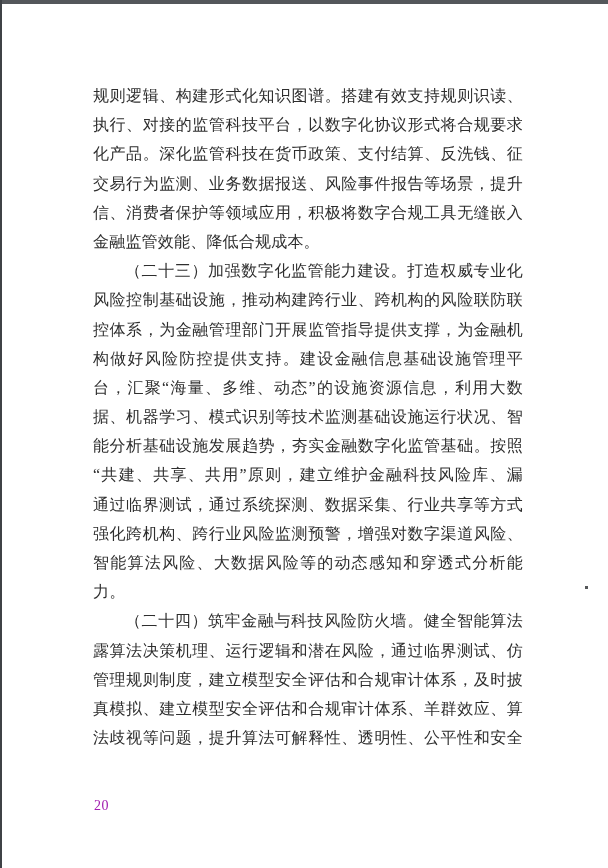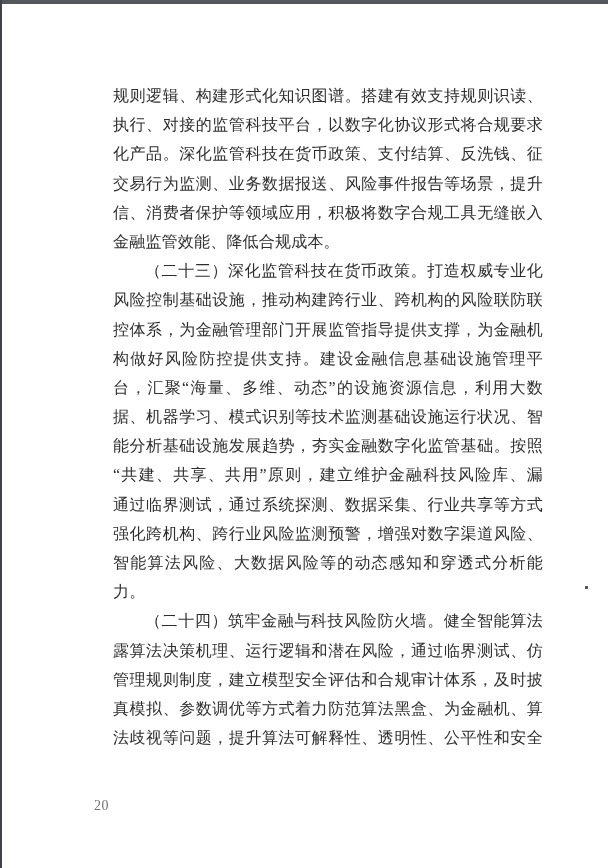--- a/index.html
+++ b/index.html
@@ -33,41 +33,40 @@
     top: 0; left: 0;
     width: 2px; height: 868px;
     background: var(--left-edge);
   }
   .text-block {
     position: absolute;
     left: 93px;
     top: 81px;
     width: 430px;
     color: var(--text-color);
-    margin-left: 20px;
   }
   .line {
     height: 29.2px;
     line-height: 29.2px;
     font-size: 16px;
     letter-spacing: 0.2px;
     text-align: justify;
     text-align-last: justify;
     white-space: nowrap;
     overflow: hidden;
   }
   .line.indent { text-indent: 2em; }
   .line.no-stretch { text-align-last: left; }
   .page-number {
     position: absolute;
     left: 94px;
     top: 797px;
     font-size: 14px;
     line-height: 18px;
-    color: #737373;
+    color: #a21caf;
     letter-spacing: 0.5px;
   }
   .artifact-dot {
     position: absolute;
     left: 585px;
     top: 586px;
     width: 3px; height: 3px;
     background: #55575a;
   }
 </style>
@@ -77,33 +76,33 @@
 <div class="page">
   <div class="top-bar"></div>
   <div class="left-edge"></div>
   <div class="text-block">
       <div class="line">规则逻辑、构建形式化知识图谱。搭建有效支持规则识读、</div>
       <div class="line">执行、对接的监管科技平台，以数字化协议形式将合规要求</div>
       <div class="line">化产品。深化监管科技在货币政策、支付结算、反洗钱、征</div>
       <div class="line">交易行为监测、业务数据报送、风险事件报告等场景，提升</div>
       <div class="line">信、消费者保护等领域应用，积极将数字合规工具无缝嵌入</div>
       <div class="line no-stretch">金融监管效能、降低合规成本。</div>
-      <div class="line indent">（二十三）深化监管科技在货币政策。打造权威专业化</div>
+      <div class="line indent">（二十三）加强数字化监管能力建设。打造权威专业化</div>
       <div class="line">风险控制基础设施，推动构建跨行业、跨机构的风险联防联</div>
       <div class="line">控体系，为金融管理部门开展监管指导提供支撑，为金融机</div>
       <div class="line">构做好风险防控提供支持。建设金融信息基础设施管理平</div>
       <div class="line">台，汇聚“海量、多维、动态”的设施资源信息，利用大数</div>
       <div class="line">据、机器学习、模式识别等技术监测基础设施运行状况、智</div>
       <div class="line">能分析基础设施发展趋势，夯实金融数字化监管基础。按照</div>
       <div class="line">“共建、共享、共用”原则，建立维护金融科技风险库、漏</div>
       <div class="line">通过临界测试，通过系统探测、数据采集、行业共享等方式</div>
       <div class="line">强化跨机构、跨行业风险监测预警，增强对数字渠道风险、</div>
       <div class="line">智能算法风险、大数据风险等的动态感知和穿透式分析能</div>
       <div class="line no-stretch">力。</div>
       <div class="line indent">（二十四）筑牢金融与科技风险防火墙。健全智能算法</div>
       <div class="line">露算法决策机理、运行逻辑和潜在风险，通过临界测试、仿</div>
       <div class="line">管理规则制度，建立模型安全评估和合规审计体系，及时披</div>
-      <div class="line">真模拟、参数调优等方式着力防范算法黑盒、为金融机、算</div>
+      <div class="line">真模拟、建立模型安全评估和合规审计体系、羊群效应、算</div>
       <div class="line">法歧视等问题，提升算法可解释性、透明性、公平性和安全</div>
     </div>
   <div class="page-number">20</div>
   <div class="artifact-dot"></div>
 </div>
 
 </body></html>

